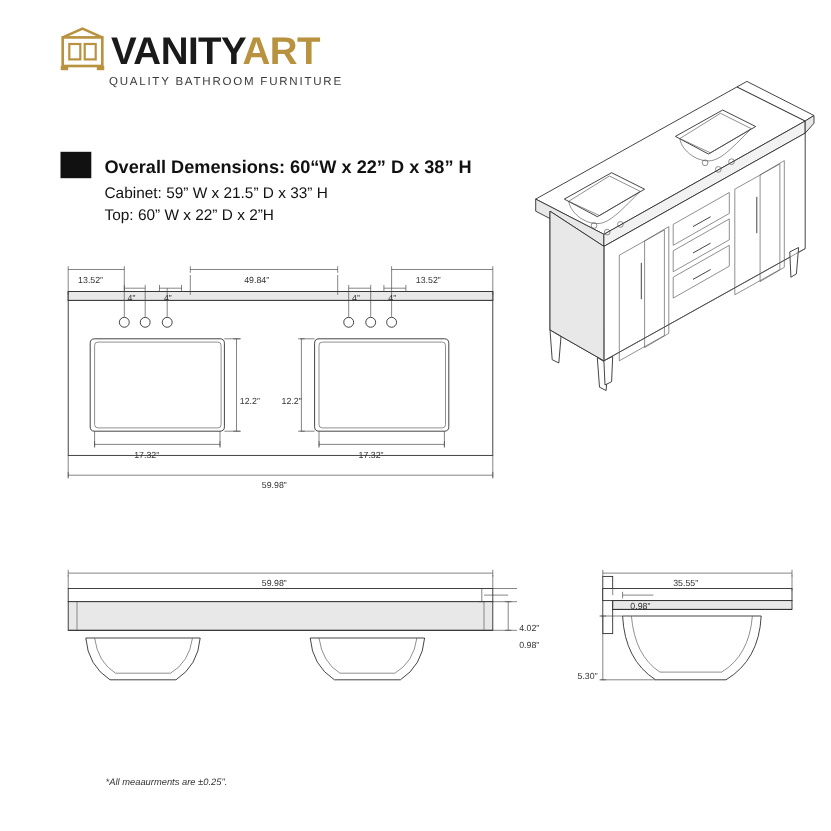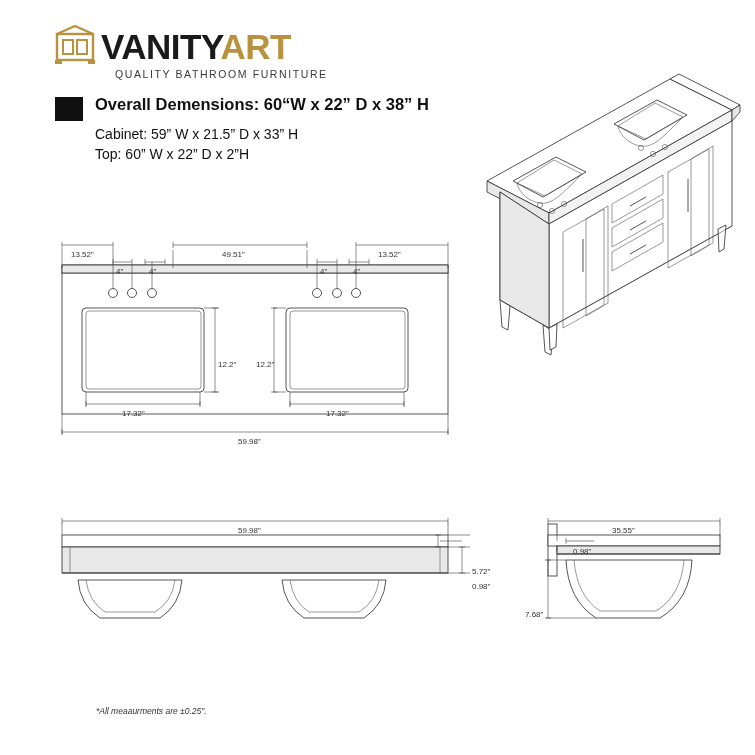--- a/index.html
+++ b/index.html
@@ -21,28 +21,28 @@
   }
   .logo-mark svg{display:block;}
   .logo-word{
     font-size:35px;font-weight:bold;letter-spacing:-0.5px;
     font-family:"Liberation Sans", sans-serif;
     line-height:1;
   }
   .logo-word .art{color:#b8923f;}
   .logo-word .vanity{color:#1a1a1a;}
   .logo-sub{
-    margin-top:4px;margin-left:60px;
+    margin-top:4px;margin-left:44px;
     font-size:10.5px;letter-spacing:1.6px;color:#3a3a3a;
     font-family:"Liberation Sans", sans-serif;
   }
 
   
   .title-block{position:absolute;left:55px;top:95px;width:420px;}
-  .title-row{display:flex;align-items:flex-start;}
+  .title-row{display:flex;align-items:flex-end;margin-top:41px;}
   .black-box{width:28px;height:24px;background:#111;margin-right:12px;margin-top:2px;flex:none;}
   .title-main{font-size:16.5px;font-weight:bold;color:#111;line-height:1.15;}
   .title-lines{margin-left:40px;margin-top:3px;}
   .title-line{font-size:14px;color:#111;line-height:1.45;}
 
   
   .dim{
     position:absolute;
     font-size:8px;
     color:#333;
@@ -264,39 +264,39 @@
       <path class="ln-dim" d="M566,538 L566,544"></path>
       <path class="ln-dim" d="M557,535 L557,541 M557,546 L557,552"></path>
 
       <line class="ln-dim" x1="548" y1="560" x2="548" y2="618"></line>
       <path class="ln-dim" d="M545,560 L551,560 M545,618 L551,618"></path>
       <path class="ln-dim" d="M546,560 L566,560 M546,618 L596,618"></path>
     </g>
   </svg>
 
   <div class="dim" style="left:71px;top:234px;">13.52”</div>
-  <div class="dim" style="left:222px;top:234px;">49.51”</div>
+  <div class="dim" style="left:222px;top:234px;">49.84”</div>
   <div class="dim" style="left:378px;top:234px;">13.52”</div>
 
   <div class="dim" style="left:116px;top:251px;">4”</div>
   <div class="dim" style="left:149px;top:251px;">4”</div>
   <div class="dim" style="left:320px;top:251px;">4”</div>
   <div class="dim" style="left:353px;top:251px;">4”</div>
 
   <div class="dim" style="left:218px;top:344px;">12.2”</div>
   <div class="dim" style="left:256px;top:344px;">12.2”</div>
 
   <div class="dim" style="left:122px;top:393px;">17.32”</div>
   <div class="dim" style="left:326px;top:393px;">17.32”</div>
 
   <div class="dim" style="left:238px;top:421px;">59.98”</div>
 
   <div class="dim" style="left:238px;top:510px;">59.98”</div>
-  <div class="dim" style="left:472px;top:551px;">5.72”</div>
+  <div class="dim" style="left:472px;top:551px;">4.02”</div>
   <div class="dim" style="left:472px;top:566px;">0.98”</div>
 
   <div class="dim" style="left:612px;top:510px;">35.55”</div>
   <div class="dim" style="left:573px;top:531px;">0.98”</div>
-  <div class="dim" style="left:525px;top:594px;">7.68”</div>
+  <div class="dim" style="left:525px;top:594px;">5.30”</div>
 
   <div class="footnote">*All meaaurments are ±0.25".</div>
 
 </div>
 
 </body></html>

